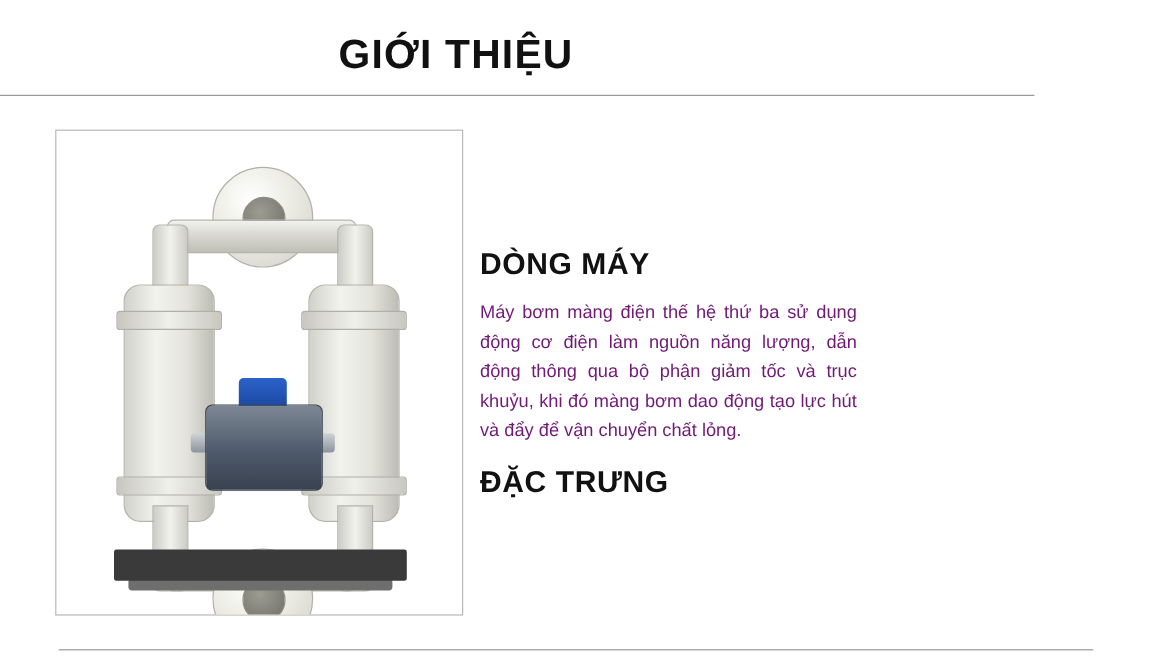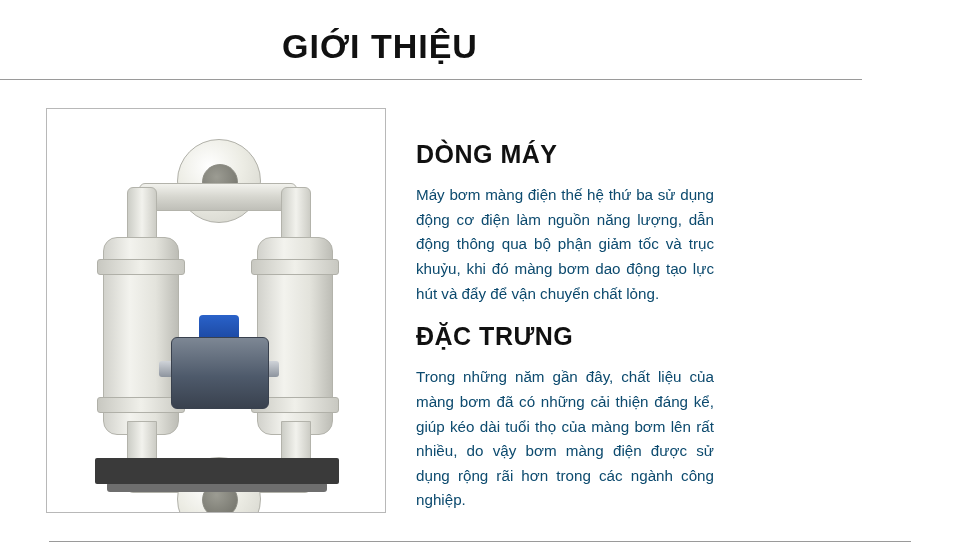--- a/index.html
+++ b/index.html
@@ -42,22 +42,21 @@
     width: 862px;
     height: 1px;
     background: #9a9a9a;
   }
   .content {
     position: absolute;
     top: 108px;
     left: 0;
     right: 0;
     display: flex;
-    align-items: flex-end;
-    gap: 16px;
+    align-items: center;
   }
   .image-pane {
     width: 340px;
     padding-left: 46px;
     box-sizing: border-box;
   }
   .photo-frame {
     width: 340px;
     height: 405px;
     border: 1px solid #b8b8b8;
@@ -191,21 +190,21 @@
     font-size: 25px;
     font-weight: bold;
     color: #111111;
     letter-spacing: 0.5px;
     margin: 16px 0 14px 0;
   }
   .heading.second { }
   .paragraph {
     font-size: 15.2px;
     line-height: 1.62;
-    color: #0c4a6e;
+    color: #701a75;
     text-align: justify;
     margin: 0;
   }
 </style>
 </head>
 <body>
 
 <div class="slide">
 
   <div class="slide-title">GIỚI THIỆU</div>
@@ -241,19 +240,18 @@
           <div class="base"></div>
         </div>
       </div>
     </div>
 
     <div class="text-pane">
       <div class="heading">DÒNG MÁY</div>
       <p class="paragraph">Máy bơm màng điện thế hệ thứ ba sử dụng động cơ điện làm nguồn năng lượng, dẫn động thông qua bộ phận giảm tốc và trục khuỷu, khi đó màng bơm dao động tạo lực hút và đẩy để vận chuyển chất lỏng.</p>
 
       <div class="heading second">ĐẶC TRƯNG</div>
-      <p class="paragraph">Trong những năm gần đây, chất liệu của màng bơm đã có những cải thiện đáng kể, giúp kéo dài tuổi thọ của màng bơm lên rất nhiều, do vậy bơm màng điện được sử dụng rộng rãi hơn trong các ngành công nghiệp.</p>
     </div>
 
   </div>
 
   <div class="bottom-rule"></div>
 </div>
 
 </body></html>

